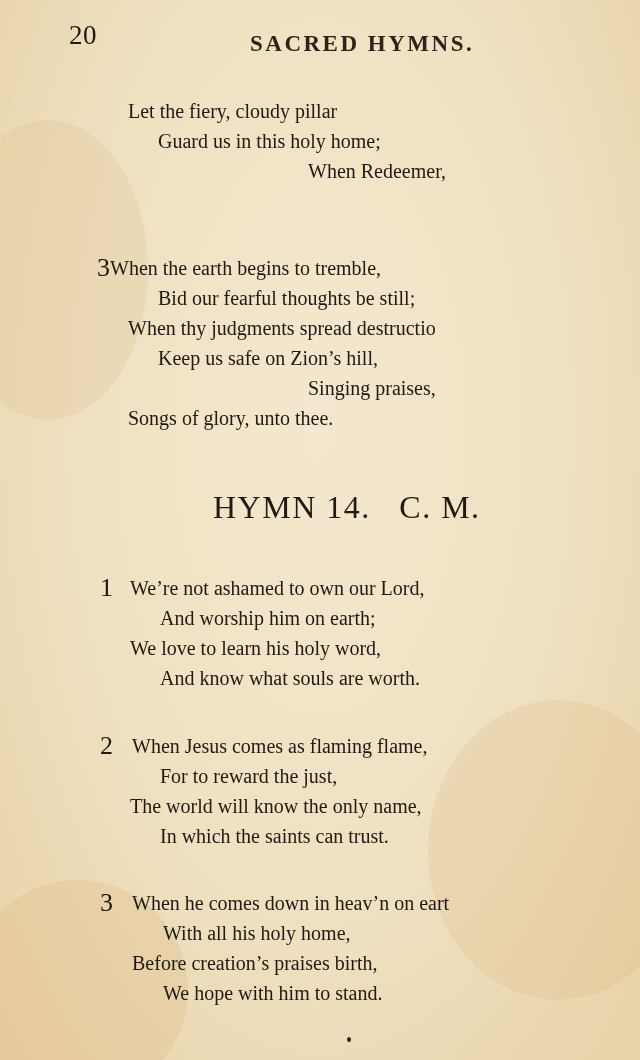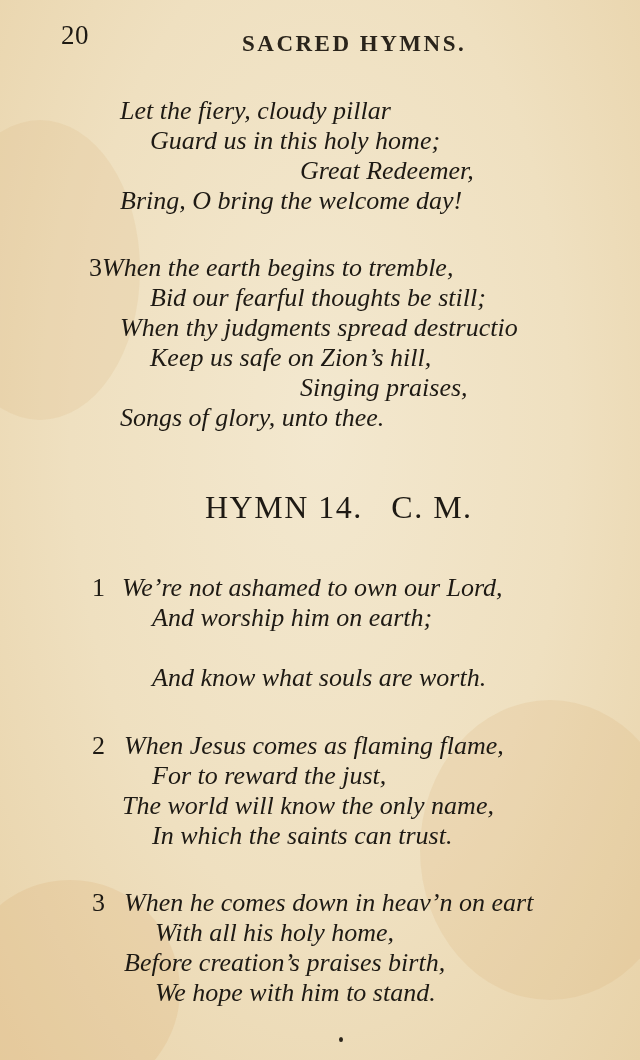--- a/index.html
+++ b/index.html
@@ -11,20 +11,21 @@
       height: 1060px;
       overflow: hidden;
       position: relative;
       background: radial-gradient(ellipse at 50% 40%, #f3e8cf 0%, #efe0c0 55%, #e8d2a8 100%);
       font-family: "Liberation Serif", "DejaVu Serif", serif;
       color: #1e1a14;
     }
     .page {
       position: absolute;
       inset: 0;
+      margin-left: 8px;
     }
     .stain {
       position: absolute;
       border-radius: 50%;
       pointer-events: none;
     }
     .stain-a { left: -60px; top: 120px; width: 200px; height: 300px; background: rgba(214,176,120,0.18); }
     .stain-b { left: 420px; top: 700px; width: 260px; height: 300px; background: rgba(214,170,110,0.18); }
     .stain-c { left: -40px; top: 880px; width: 220px; height: 220px; background: rgba(220,175,115,0.22); }
 
@@ -39,24 +40,23 @@
       position: absolute;
       left: 242px;
       top: 31px;
       font-size: 23px;
       letter-spacing: 2.5px;
       font-weight: bold;
       color: #2a241b;
     }
     .line {
       position: absolute;
-      font-size: 26px;
+      font-size: 20px;
       white-space: nowrap;
       line-height: 30px;
-      font-style: italic;
     }
     .verse-num {
       position: absolute;
       font-size: 26px;
       line-height: 30px;
     }
     .hymn-title {
       position: absolute;
       left: 205px;
       top: 489px;
@@ -80,36 +80,36 @@
 <div class="page">
   <div class="stain stain-a"></div>
   <div class="stain stain-b"></div>
   <div class="stain stain-c"></div>
 
   <div class="page-number">20</div>
   <div class="running-head">SACRED HYMNS.</div>
 
   <div class="line" style="left:120px; top:96px;">Let the fiery, cloudy pillar</div>
   <div class="line" style="left:150px; top:126px;">Guard us in this holy home;</div>
-  <div class="line" style="left:300px; top:156px;">Great Redeemer,</div>
-  <div class="line" style="left:120px; top:186px;">Bring, O bring the welcome day!</div>
+  <div class="line" style="left:300px; top:156px;">When Redeemer,</div>
 
   <div class="verse-num" style="left:89px; top:253px;">3</div>
   <div class="line" style="left:102px; top:253px;text-align:center;">When the earth begins to tremble,</div>
   <div class="line" style="left:150px; top:283px;">Bid our fearful thoughts be still;</div>
   <div class="line" style="left:120px; top:313px;">When thy  judgments spread destructio</div>
   <div class="line" style="left:150px; top:343px;">Keep us safe on Zion’s hill,</div>
   <div class="line" style="left:300px; top:373px;">Singing praises,</div>
   <div class="line" style="left:120px; top:403px;">Songs of glory, unto thee.</div>
 
   <div class="hymn-title">HYMN 14.   C. M.</div>
 
   <div class="verse-num" style="left:92px; top:573px;">1</div>
   <div class="line" style="left:122px; top:573px;">We’re not ashamed to own our Lord,</div>
   <div class="line" style="left:152px; top:603px;">And worship him on earth;</div>
+  <div class="line" style="left:122px; top:633px;">We love to learn his holy word,</div>
   <div class="line" style="left:152px; top:663px;">And know what souls are worth.</div>
 
   <div class="verse-num" style="left:92px; top:731px;">2</div>
   <div class="line" style="left:124px; top:731px;">When Jesus comes as flaming flame,</div>
   <div class="line" style="left:152px; top:761px;">For to reward the  just,</div>
   <div class="line" style="left:122px; top:791px;">The world will know the only name,</div>
   <div class="line" style="left:152px; top:821px;">In which the saints can trust.</div>
 
   <div class="verse-num" style="left:92px; top:888px;">3</div>
   <div class="line" style="left:124px; top:888px;">When he comes down in heav’n on eart</div>

